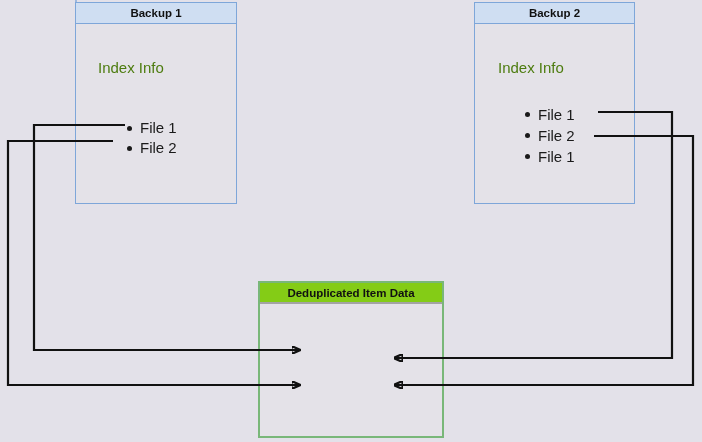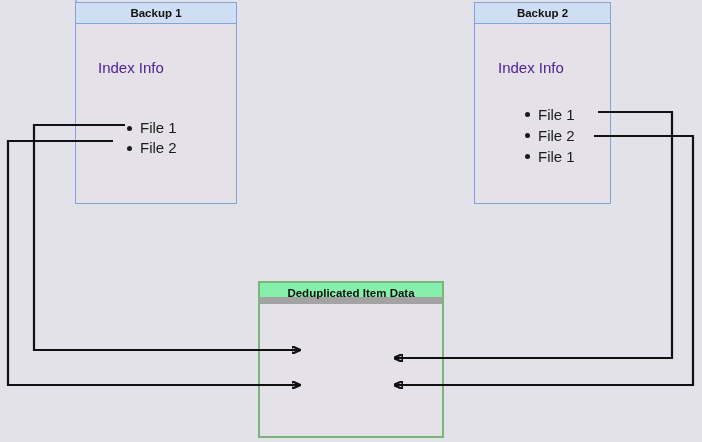--- a/index.html
+++ b/index.html
@@ -42,27 +42,27 @@
     font-size: 11.5px;
     color: #111111;
     line-height: 20px;
     height: 21px;
   }
   .hdr-blue {
     background: #cfdef2;
     border-bottom: 1.5px solid #7ea6d9;
   }
   .hdr-green {
-    background: #86efac;
-    border-bottom: 7px solid #a3a3a3;
+    background: #84cc16;
+    border-bottom: 2px solid #a3a3a3;
   }
   .index-label {
     position: absolute;
     font-size: 15px;
-    color: #4c1d95;
+    color: #4d7c0f;
     white-space: nowrap;
   }
   .bullet-list {
     position: absolute;
     margin: 0;
     padding: 0;
     list-style: none;
   }
   .bullet-list li {
     position: relative;
@@ -110,21 +110,21 @@
 
   <div class="box box-blue" style="left:75px; top:2px; width:162px; height:202px;">
     <div class="box-header hdr-blue">Backup 1</div>
     <div class="index-label" style="left:22px; top:56px;">Index Info</div>
     <ul class="bullet-list" style="left:50px; top:115px;">
       <li style="line-height:20px;">File 1</li>
       <li style="line-height:20px;">File 2</li>
     </ul>
   </div>
 
-  <div class="box box-blue" style="left:474px; top:2px; width:137px; height:202px;">
+  <div class="box box-blue" style="left:474px; top:2px; width:161px; height:202px;">
     <div class="box-header hdr-blue">Backup 2</div>
     <div class="index-label" style="left:23px; top:56px;">Index Info</div>
     <ul class="bullet-list" style="left:49px; top:101px;">
       <li style="line-height:21px;">File 1</li>
       <li style="line-height:21px;">File 2</li>
       <li style="line-height:21px;">File 1</li>
     </ul>
   </div>
 
   <div class="box box-green" style="left:258px; top:281px; width:186px; height:157px;">

